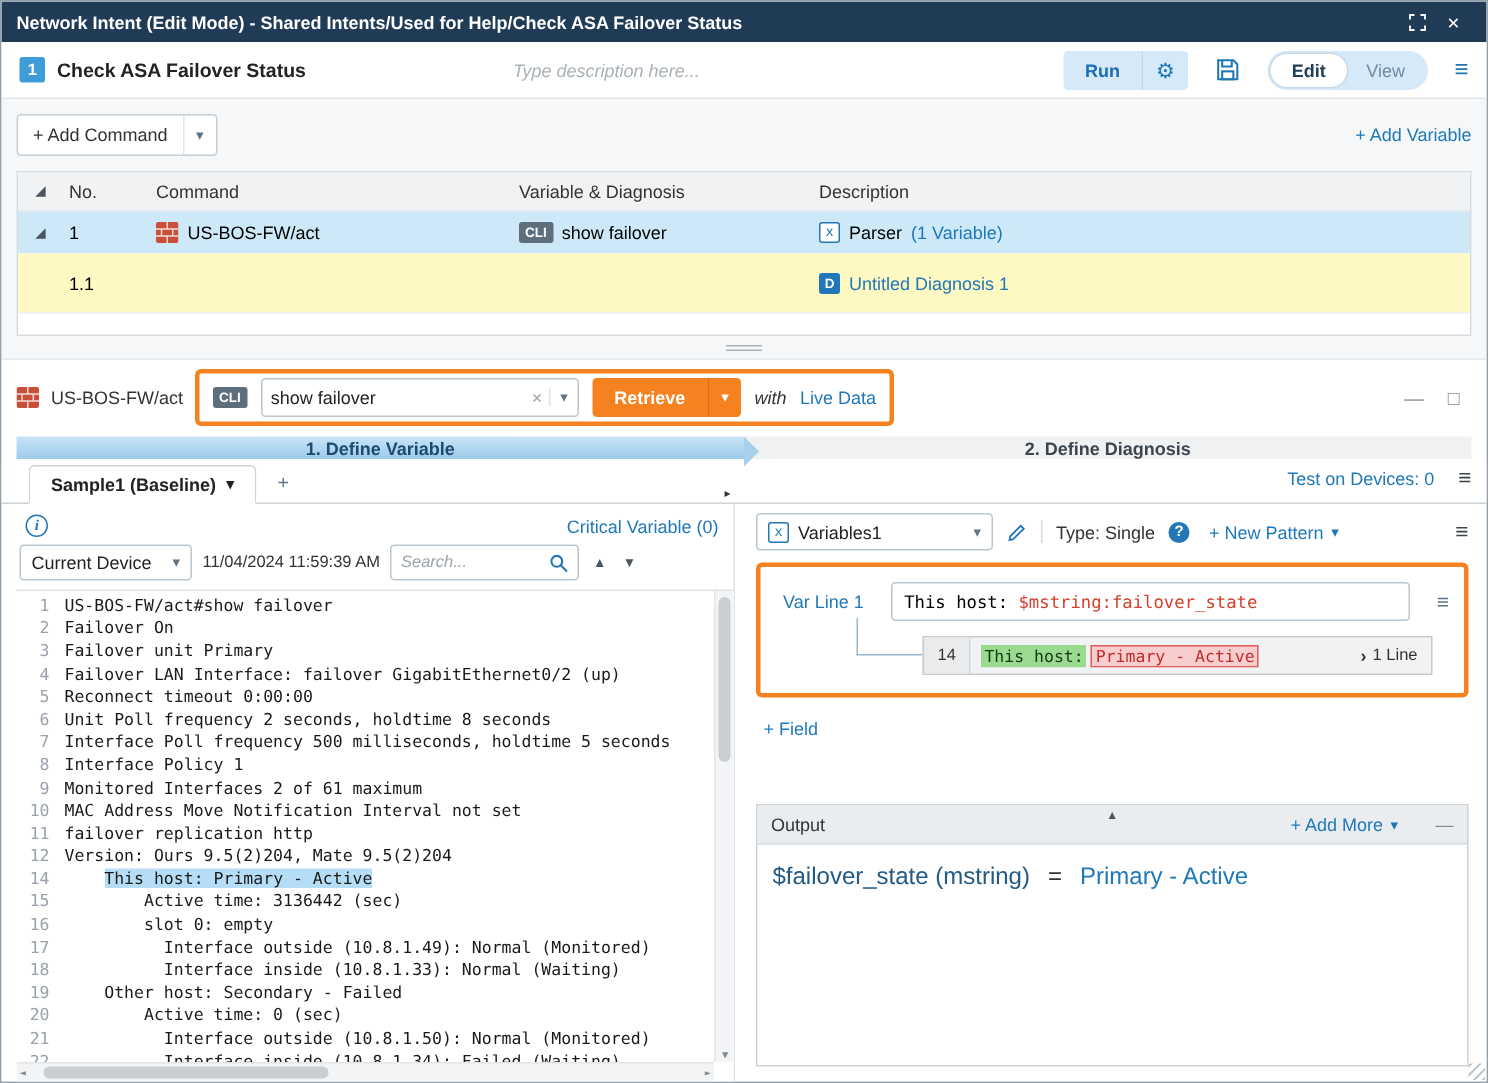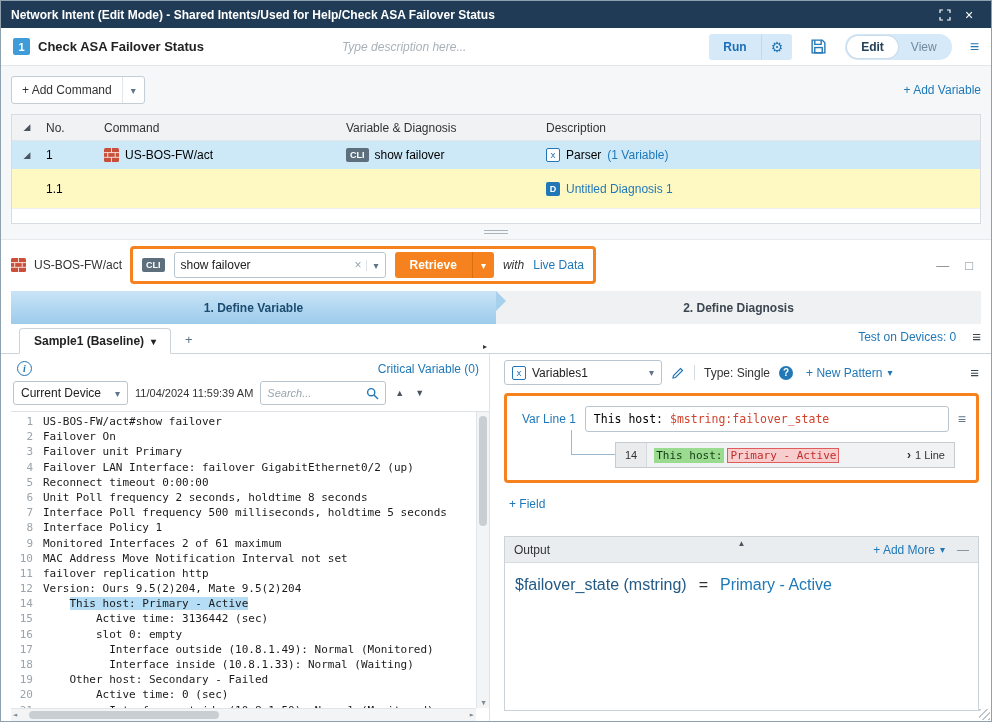--- a/index.html
+++ b/index.html
@@ -62,21 +62,21 @@
 .cmd-combo .val { flex:1; }
 .cmd-combo .clear { color:#98a3ab; margin-right:5px; cursor:pointer; }
 .cmd-combo .chev { color:#5f7486; border-left:1px solid #dde3e8; padding-left:6px; font-size:10px; cursor:pointer; }
 .retrieve { display:flex; }
 .retrieve .main { background:#f5821f; color:#fff; font-weight:bold; font-size:12px; padding:6px 15px; border-radius:3px 0 0 3px; cursor:pointer; }
 .retrieve .dd { background:#f5821f; color:#fff; padding:6px 8px; border-left:1px solid #db6f0c; border-radius:0 3px 3px 0; font-size:10px; display:flex; align-items:center; cursor:pointer; }
 .with-txt { font-style:italic; font-size:12px; color:#333; }
 .winctrl { margin-left:auto; display:flex; gap:16px; padding-right:8px; color:#7f8b94; font-size:13px; }
 .winctrl span { cursor:pointer; }
 
-.steps { display:flex; height:33px; margin:1px 10px 0; flex:0 0 auto; }
+.steps { display:flex; height:15px; margin:1px 10px 0; flex:0 0 auto; }
 .step1 { flex:1; background:linear-gradient(#c9e4f7,#9ccbeb); display:flex; align-items:center; justify-content:center; font-size:12px; font-weight:bold; color:#1b4b70; position:relative; cursor:pointer; }
 .step1::after { content:""; position:absolute; right:-10px; top:0; border-top:10.5px solid transparent; border-bottom:10.5px solid transparent; border-left:10px solid #a7d0ec; z-index:2; }
 .step2 { flex:1; background:#eff1f2; display:flex; align-items:center; justify-content:center; font-size:12px; font-weight:600; color:#3c4650; cursor:pointer; }
 
 .tabbar { display:flex; align-items:flex-start; padding:4px 10px 0 18px; border-bottom:1px solid #ccd4da; background:#fff; height:30px; gap:4px; position:relative; flex:0 0 auto; }
 .tab-active { background:#fff; border:1px solid #ccd4da; border-bottom:1px solid #fff; border-radius:4px 4px 0 0; padding:5px 14px; font-size:12px; font-weight:bold; color:#222; margin-bottom:-1px; display:flex; align-items:center; gap:7px; cursor:pointer; }
 .tab-active .chev { font-size:10px; color:#222; }
 .tab-add { padding:4px 10px 6px; color:#5f7486; font-size:13px; cursor:pointer; }
 .tab-right { margin-left:auto; display:flex; gap:16px; align-items:center; padding-bottom:7px; }
 .tab-menu { color:#3c4650; font-size:15px; cursor:pointer; }
@@ -115,40 +115,40 @@
 .vars-select .chev { font-size:10px; color:#5f7486; }
 .icon-btn { cursor:pointer; display:flex; align-items:center; }
 .sep { width:1px; height:15px; background:#d5dade; }
 .type-label { font-size:12px; color:#333; }
 .help-circ { width:14px; height:14px; border-radius:50%; background:#2277b6; color:#fff; font-size:10px; font-weight:bold; display:flex; align-items:center; justify-content:center; cursor:pointer; }
 .new-pattern { display:flex; align-items:center; gap:5px; margin-left:4px; cursor:pointer; }
 .new-pattern .chev { font-size:10px; }
 .rp-menu { margin-left:auto; color:#3c4650; font-size:15px; cursor:pointer; }
 
 .pattern-box { border:3px solid #f5821f; border-radius:4px; margin-top:8px; padding:10px 10px 12px; flex:0 0 auto; }
-.pattern-row { display:flex; align-items:center; gap:9px; }
+.pattern-row { display:flex; align-items:center; gap:18px; }
 .varline-label { color:#1f78b8; font-size:12px; flex:0 0 auto; padding-left:5px; }
 .pattern-input { flex:1; border:1px solid #b9c6d0; border-radius:3px; height:26px; display:flex; align-items:center; padding:0 8px; font-family:"DejaVu Sans Mono",monospace; font-size:11.5px; background:#fff; white-space:pre; cursor:text; }
 .pt-var { color:#d2422c; }
 .pattern-menu { color:#5f7486; font-size:14px; cursor:pointer; }
 .match-area { margin:10px 0 0 98px; position:relative; }
 .connector { position:absolute; left:-44px; top:-12px; width:44px; height:25px; border-left:1px solid #9cb8cf; border-bottom:1px solid #9cb8cf; }
 .match-row { display:flex; align-items:center; border:1px solid #c6cbd0; background:#f1f2f3; height:26px; width:340px; position:relative; cursor:pointer; }
 .mr-num { padding:0 9px; border-right:1px solid #d4d8dc; color:#333; font-size:11px; background:#eaebed; align-self:stretch; display:flex; align-items:center; }
 .mr-content { flex:1; display:flex; align-items:center; padding:0 7px; font-family:"DejaVu Sans Mono",monospace; font-size:11px; overflow:hidden; white-space:nowrap; }
 .mk { background:#9adb90; color:#123a12; padding:1px 2px; }
 .mv { background:#f8cdcd; border:1px solid #e05b5b; color:#c22b2b; padding:0 2px; margin-left:3px; }
 .mr-count { display:flex; align-items:center; gap:4px; padding:0 9px; font-size:11px; color:#333; }
 .mr-count .chev { font-weight:bold; font-size:12px; }
 .add-field { margin:14px 0 0 5px; flex:0 0 auto; align-self:flex-start; }
 
 .output-panel { border:1px solid #ccd2d7; margin-top:auto; height:175px; display:flex; flex-direction:column; flex:0 0 auto; }
 .out-header { background:#e9edf0; border-bottom:1px solid #d6dbdf; height:26px; display:flex; align-items:center; padding:0 9px; position:relative; font-size:12px; color:#333; flex:0 0 auto; }
 .out-collapse { position:absolute; left:50%; top:2px; transform:translateX(-50%); font-size:8px; color:#4a5560; cursor:pointer; }
-.out-right { margin-left:auto; display:flex; gap:12px; align-items:flex-start; }
+.out-right { margin-left:auto; display:flex; gap:25px; align-items:flex-start; }
 .add-more { display:flex; align-items:center; gap:5px; cursor:pointer; }
 .add-more .chev { font-size:10px; }
 .out-min { color:#7f8b94; cursor:pointer; }
 .out-body { padding:13px 10px; font-size:16px; display:flex; align-items:center; }
 .ov-name { color:#235a85; }
 .ov-eq { margin:0 12px; color:#333; }
 .ov-val { color:#1f78b8; }
 
 .resize-grip { position:absolute; right:1px; bottom:1px; width:11px; height:11px; background:repeating-linear-gradient(315deg,#bfc7cd 0 1.5px,transparent 1.5px 4.5px); cursor:nwse-resize; }
 </style>

